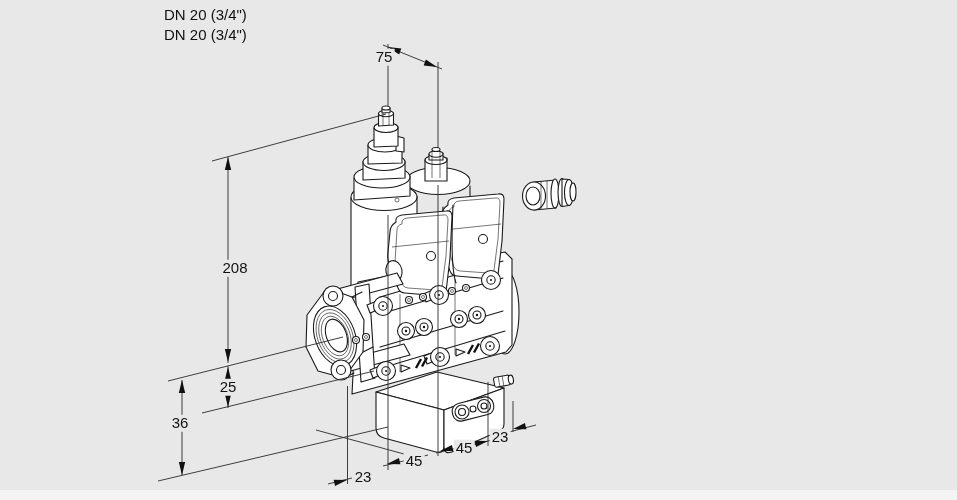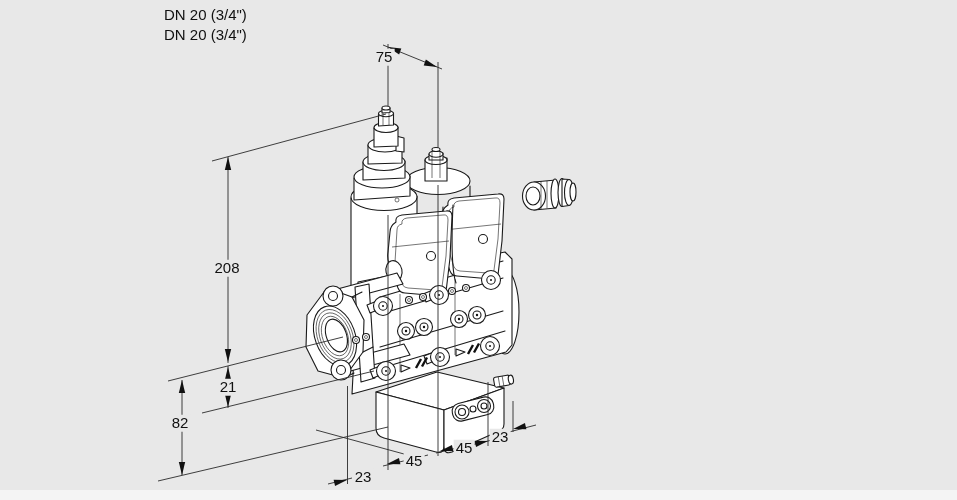--- a/index.html
+++ b/index.html
@@ -318,25 +318,25 @@
           <path class="arr" d="M0,0 L13,-3.2 L13,3.2 Z"></path>
         </g>
     </g>
   </svg>
 
   <span class="lbl left-anchor" style="left:164px;top:15px;">DN 20 (3/4")</span>
   <span class="lbl left-anchor" style="left:164px;top:35px;">DN 20 (3/4")</span>
 
   <span class="lbl" style="left:384px;top:31px;margin-top:26px;">75</span>
 
-  <span class="lbl" style="left:227px;top:268px;">208</span>
-
-  <span class="lbl" style="left:228px;top:387px;">21</span>
-
-  <span class="lbl" style="left:180px;top:423px;">82</span>
+  <span class="lbl" style="left:235px;top:268px;">208</span>
+
+  <span class="lbl" style="left:228px;top:387px;">25</span>
+
+  <span class="lbl" style="left:180px;top:423px;">36</span>
 
   <span class="lbl" style="left:363px;top:477px;">23</span>
   <span class="lbl" style="left:414px;top:461px;">45</span>
   <span class="lbl" style="left:464px;top:448px;">45</span>
   <span class="lbl" style="left:500px;top:437px;">23</span>
 
   <div class="strip"></div>
 </div>
 
 </body></html>

